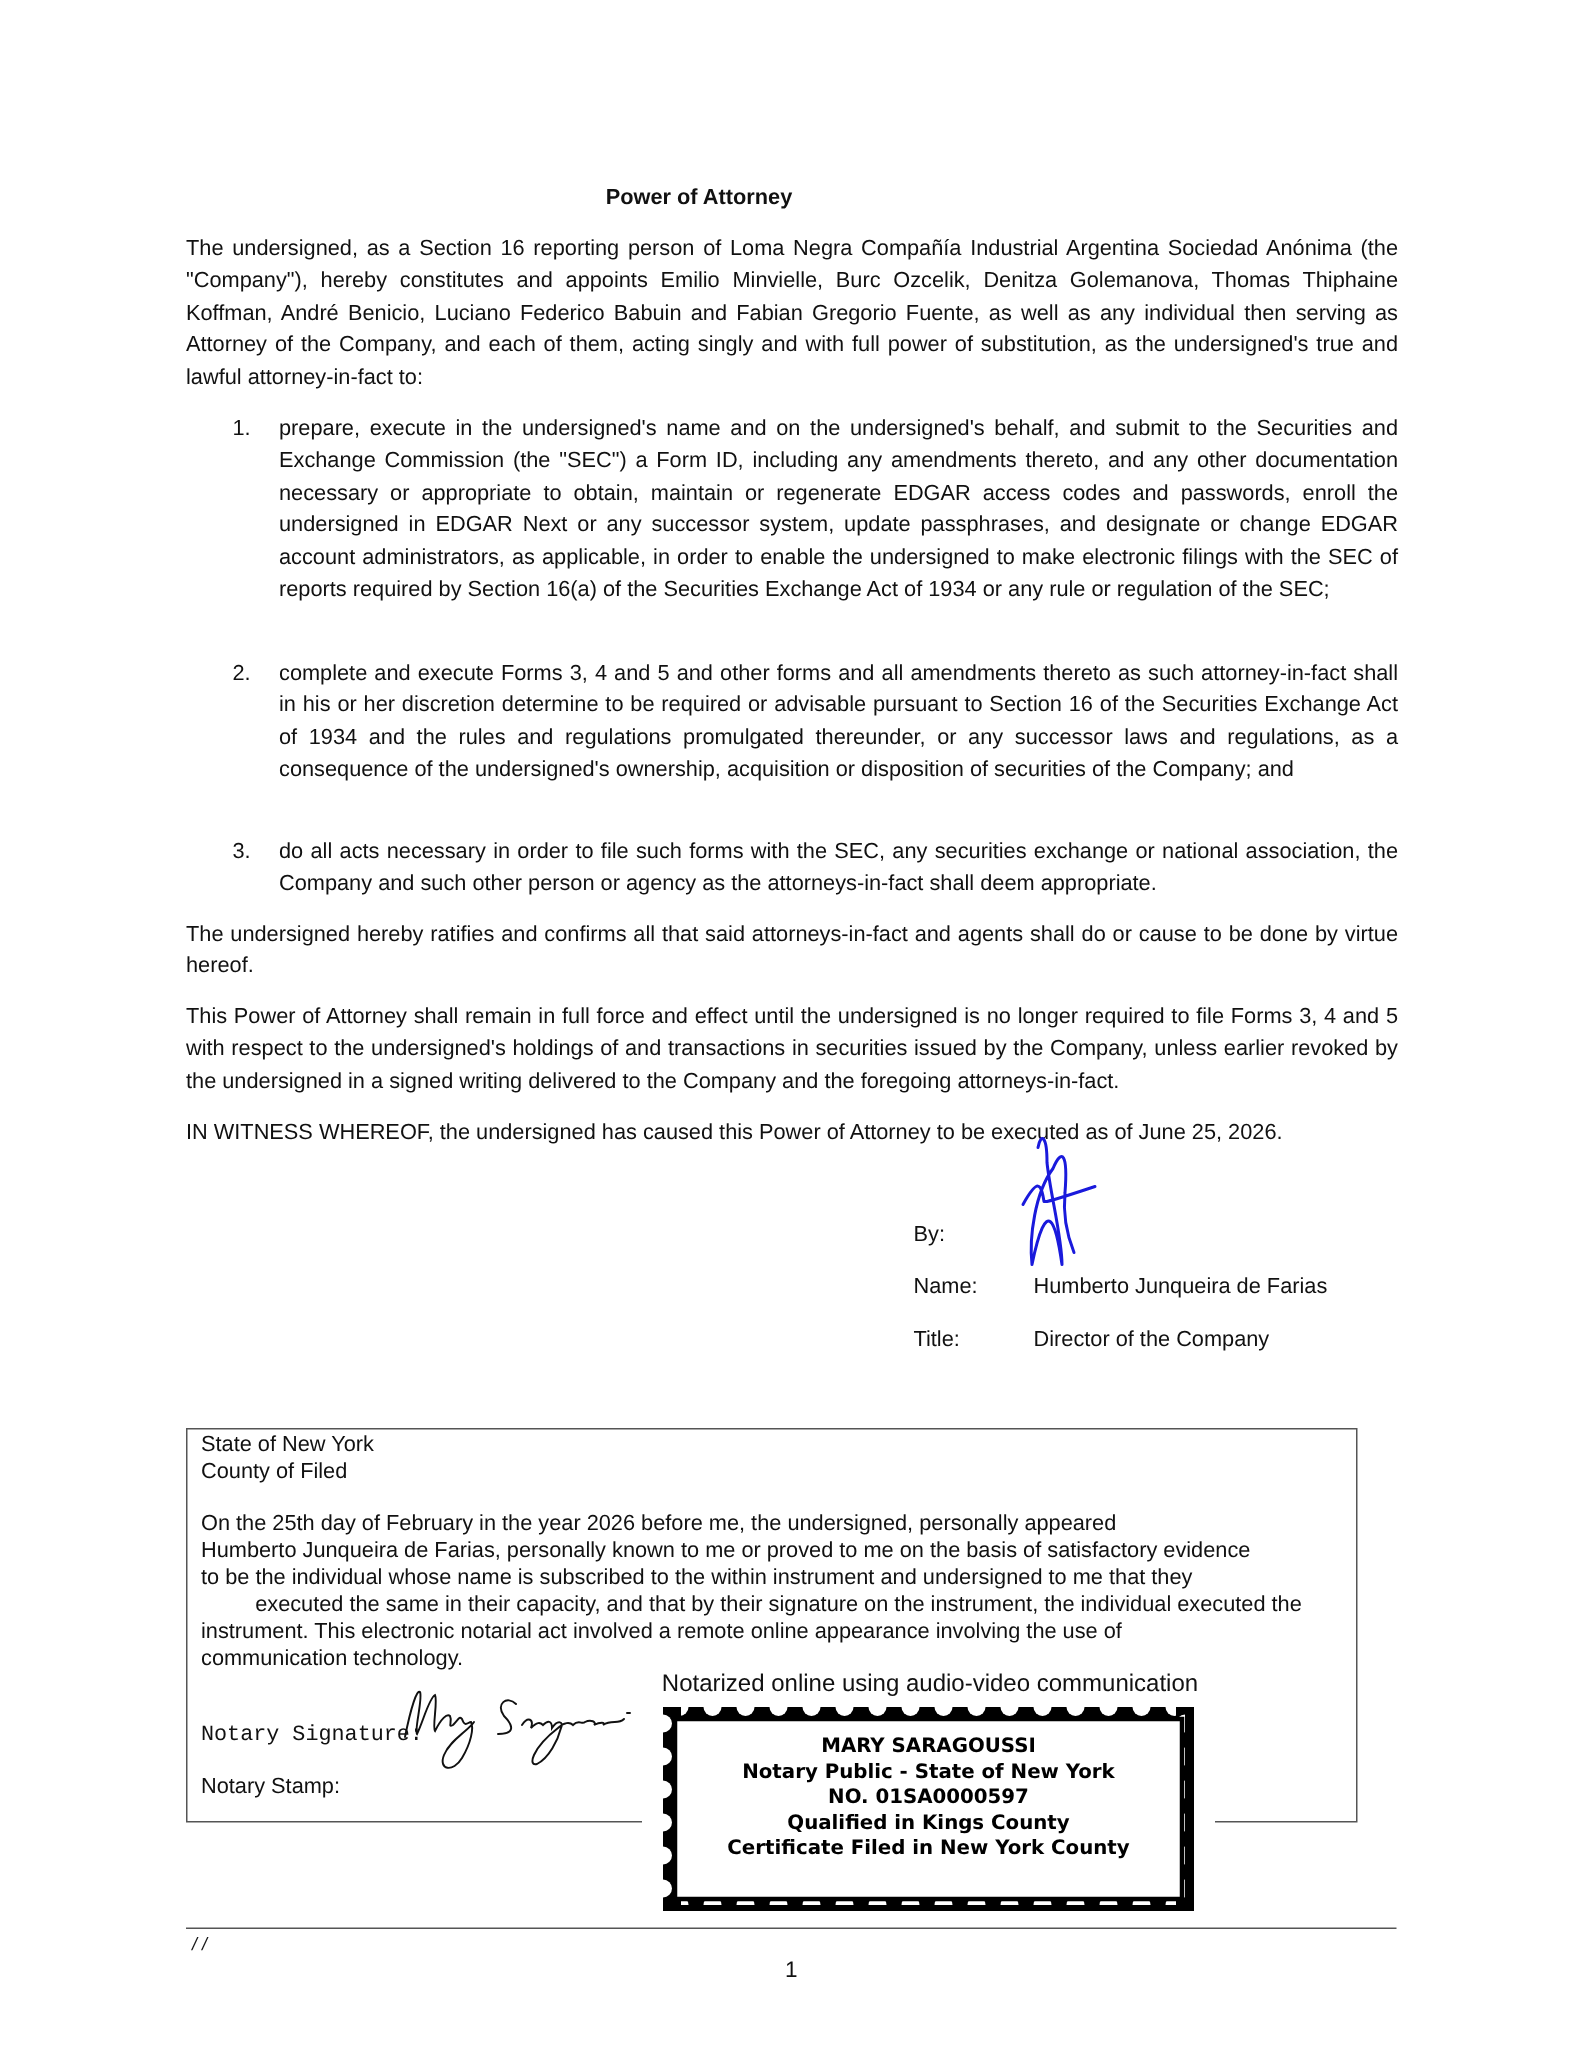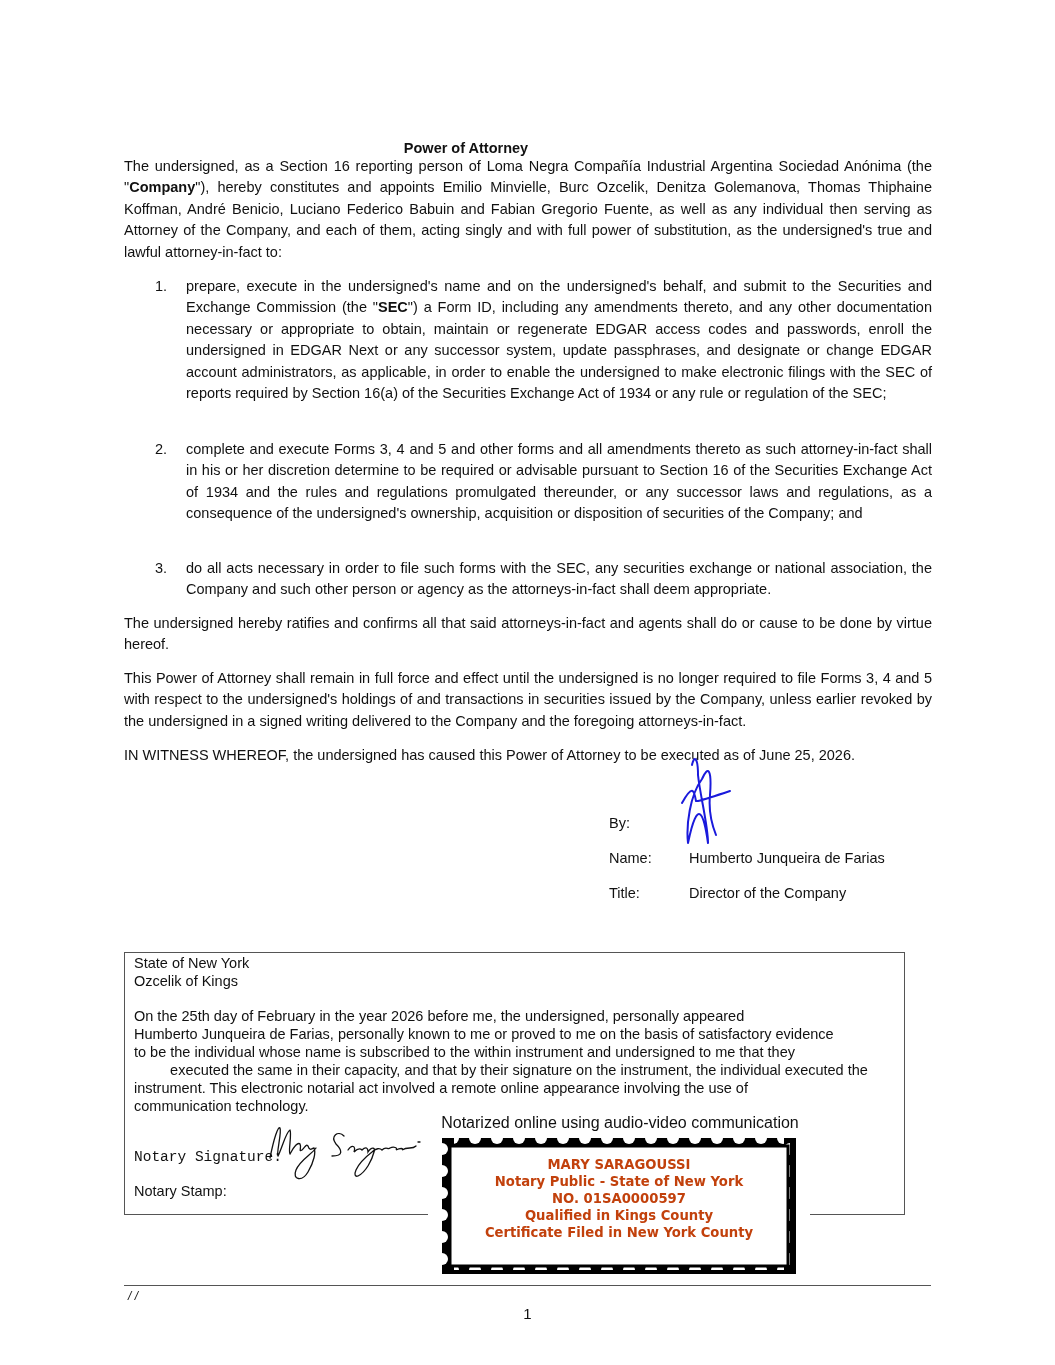--- a/index.html
+++ b/index.html
@@ -1,39 +1,39 @@
 <!DOCTYPE html>
 <html><head>
 <meta charset="utf-8">
 <style>
   html, body { margin: 0; padding: 0; background: #ffffff; }
   body { width: 1055px; height: 1365px; position: relative; overflow: hidden;
          font-family: "Liberation Sans", sans-serif; color: #111; }
   .page { position: absolute; left: 0; top: 0; width: 1055px; height: 1365px; }
   .title { position: absolute; top: 124px; left: 0; width: 932px; text-align: center;
-           font-weight: bold; font-size: 14.5px; margin-top: 16px; }
+           font-weight: bold; font-size: 14.5px; }
   .para { position: absolute; left: 124px; width: 808px; font-size: 14.5px;
           line-height: 21.4px; text-align: justify; margin: 0; }
   .item { position: absolute; left: 124px; width: 808px; font-size: 14.5px; line-height: 21.4px; }
   .item .num { position: absolute; left: 31px; top: 0; }
   .item .txt { margin-left: 62px; text-align: justify; }
-  b { font-weight: bold; }
+  b { font-weight: normal; }
   .sigblock { position: absolute; left: 609px; font-size: 14.5px; }
   .sigblock .lbl { position: absolute; left: 0; }
   .sigblock .val { position: absolute; left: 80px; white-space: nowrap; }
   .sig-ink { position: absolute; left: 678px; top: 755px; width: 60px; height: 92px; }
   .notary-box { position: absolute; left: 124px; top: 952px; width: 781px; height: 263px;
                 border: 1px solid #555; box-sizing: border-box; }
   .notary-text { position: absolute; left: 134px; width: 770px; font-size: 14.5px; line-height: 18px; }
   .box-gap { position: absolute; left: 428px; top: 1205px; width: 382px; height: 15px; background: #fff; }
   .online-note { position: absolute; left: 430px; top: 1114px; width: 380px; text-align: center; font-size: 16px; }
   .stamp { position: absolute; left: 442px; top: 1138px; width: 354px; height: 136px; }
   .stamp-text { position: absolute; left: 442px; top: 1156px; width: 354px; text-align: center;
                 font-family: "DejaVu Sans", sans-serif; font-weight: bold; font-size: 13.2px;
-                line-height: 17px; color: #c2410c; }
+                line-height: 17px; color: #000000; }
   .notary-sig { position: absolute; left: 262px; top: 1118px; width: 170px; height: 68px; }
   .footer-line { position: absolute; left: 124px; top: 1285px; width: 807px; height: 1px; background: #555; }
   .footer-mark { position: absolute; left: 128px; top: 1289px; font-size: 12px; font-style: italic; }
   .page-num { position: absolute; left: 0; top: 1305px; width: 1055px; text-align: center; font-size: 15px; }
 </style>
 </head>
 <body>
 
 <div class="page">
 
@@ -73,21 +73,21 @@
   </div>
   <div class="sigblock" style="top:885px;">
     <span class="lbl">Title:</span>
     <span class="val">Director of the Company</span>
   </div>
 
   <div class="notary-box"></div>
   <div class="box-gap"></div>
 
   <div class="notary-text" style="top:954px;">State of New York</div>
-  <div class="notary-text" style="top:972px;">Ozcelik of Kings</div>
+  <div class="notary-text" style="top:972px;">County of Filed</div>
 
   <div class="notary-text" style="top:1007px;">On the 25th day of February in the year 2026 before me, the undersigned, personally appeared</div>
   <div class="notary-text" style="top:1025px;">Humberto Junqueira de Farias, personally known to me or proved to me on the basis of satisfactory evidence</div>
   <div class="notary-text" style="top:1043px;">to be the individual whose name is subscribed to the within instrument and undersigned to me that they</div>
   <div class="notary-text" style="top:1061px;text-align:center;">executed the same in their capacity, and that by their signature on the instrument, the individual executed the</div>
   <div class="notary-text" style="top:1079px;">instrument.  This electronic notarial act involved a remote online appearance involving the use of</div>
   <div class="notary-text" style="top:1097px;">communication technology.</div>
 
   <div class="notary-text" style="top:1148px; width:auto;font-family:Liberation Mono, monospace;">Notary Signature:</div>
   <div class="notary-text" style="top:1182px; width:auto;">Notary Stamp:</div>

